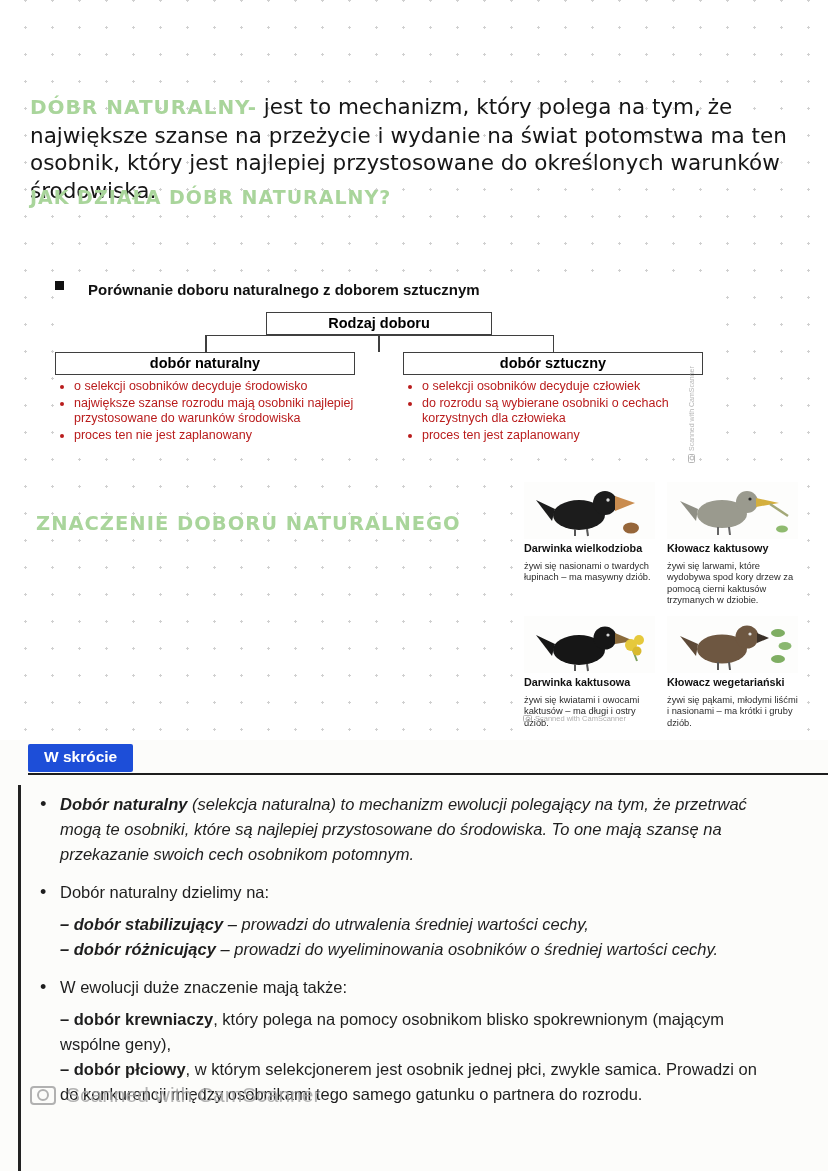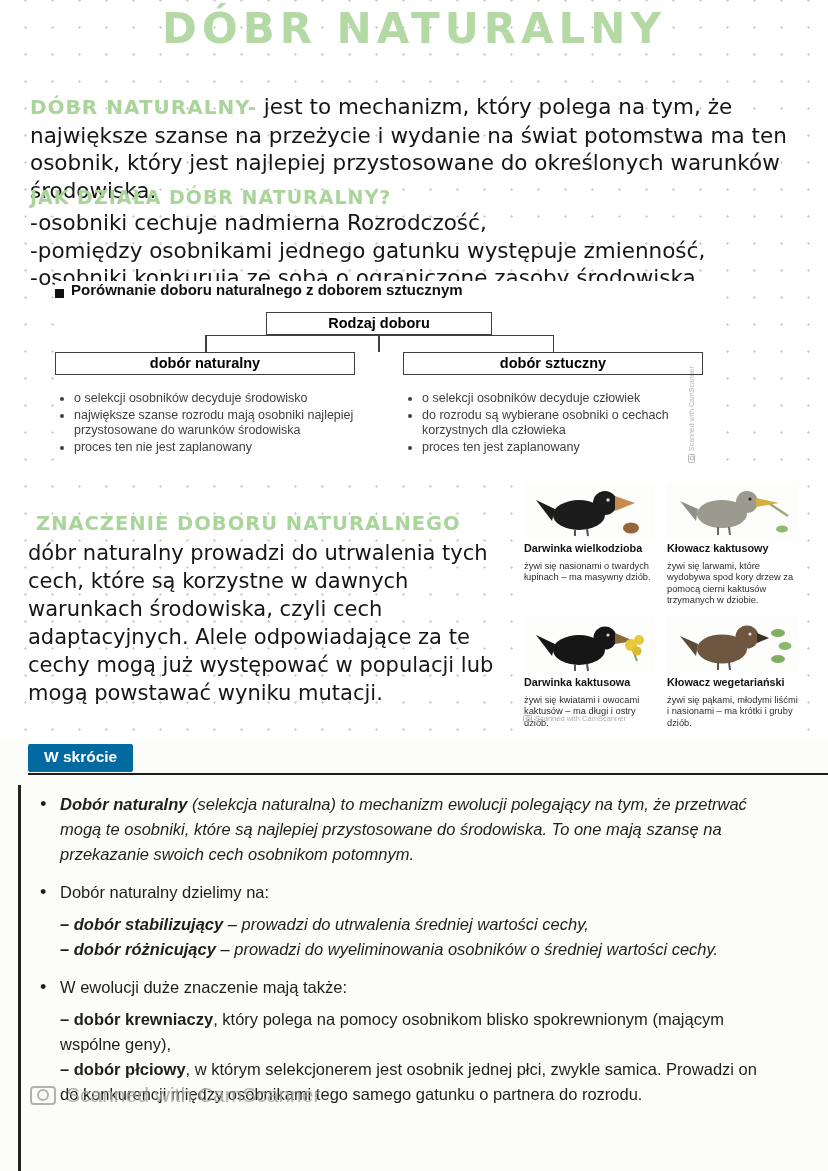--- a/index.html
+++ b/index.html
@@ -20,37 +20,37 @@
     color:#b4d9a5; letter-spacing:5px;
   }
   .intro { position:absolute; top:74px; left:30px; width:774px; font-size:21.5px; line-height:27.5px;margin-top:19px; }
   .intro .green { font-size:20px; }
   .how-heading { position:absolute; top:186px; left:30px; font-size:19px; }
   .how-list { position:absolute; top:209px; left:30px; width:774px; font-size:21.5px; line-height:27.5px; }
   
   .diagram {
     position:absolute; left:55px; top:281px; width:648px; background:#ffffff; padding-bottom:10px;
   }
-  .diagram-caption { font-size:15px; font-weight:bold; color:#111; display:flex; align-items:flex-end; }
+  .diagram-caption { font-size:15px; font-weight:bold; color:#111; display:flex; align-items:flex-start;gap:17px; }
   .sq { display:inline-block; width:9px; height:9px; background:#111; margin-right:7px; }
   .root-box {
     margin:14px auto 0; width:226px; border:1.5px solid #3f3f3f; background:#fff;
     text-align:center; font-weight:bold; font-size:14.5px; padding:2px 12px 3px;
   }
   .connector { position:relative; height:17px; }
   .connector .h { position:absolute; top:0; left:150px; right:150px; border-top:1.5px solid #3f3f3f; }
   .connector .v { position:absolute; top:0; width:1.5px; height:17px; background:#3f3f3f; }
   .connector .v.l { left:150px; } .connector .v.c { left:323px; } .connector .v.r { right:149px; }
   .cols { display:flex; gap:48px; }
   .col { flex:1; }
   .col-title {
     border:1.5px solid #3f3f3f; background:#fff; text-align:center;
     font-weight:bold; font-size:14.5px; padding:2px 0 3px;
   }
-  .col ul { margin:16px 0 0 6px; padding-left:13px; font-size:12.5px; line-height:15.5px; color:#404040; }
+  .col ul { margin:4px 0 0 6px; padding-left:13px; font-size:12.5px; line-height:15.5px; color:#b91c1c; }
   .col ul li { margin-bottom:1px; }
   
   .meaning-heading { position:absolute; top:512px; left:36px; font-size:19.5px; }
   .meaning-text { position:absolute; top:539px; left:28px; width:487px; font-size:21px; line-height:28px; }
   
   .birds {
     position:absolute; left:521px; top:479px; width:280px; background:#ffffff;
     display:grid; grid-template-columns:1fr 1fr; column-gap:12px; row-gap:10px; padding:3px;
   }
   .bird-img { height:57px; background:#fdfdfc; display:flex; align-items:center; justify-content:center; }
@@ -71,51 +71,45 @@
   .wm-vert {
     position:absolute; left:688px; top:463px; transform:rotate(-90deg); transform-origin:left top;
     font-size:7px; gap:3px; color:#b6b6b6;
   }
   .wm-small { position:absolute; left:523px; top:714px; font-size:7.5px; gap:3px; color:#b0b0b0; }
   .wm-big { position:absolute; left:30px; top:1083px; font-size:21px; gap:10px; color:#a5a5a5; opacity:.85; z-index:5; }
   
   .summary { position:absolute; left:0; top:740px; width:828px; height:431px; background:#fcfcfa; }
   .summary .spine { position:absolute; left:18px; top:45px; bottom:0; width:3px; background:#222; }
   .badge {
-    position:absolute; left:28px; top:4px; background:#0369a1; color:#fff;
+    position:absolute; left:28px; top:4px; background:#1d4ed8; color:#fff;
     font-weight:bold; font-size:15.5px; padding:4px 16px 6px; border-radius:2px; z-index:2;
   }
   .rule { position:absolute; left:28px; right:0; top:33px; height:1.5px; background:#1d1d1d; }
   .summary-content {
     position:absolute; left:40px; top:52px; width:748px;
     font-size:16.5px; line-height:25px; color:#1e1e1e;
   }
   .li { display:flex; }
   .li .dot { width:20px; flex:none; }
   .li .dot::before { content:'•'; font-size:18px; }
   .li .li-text { flex:1; }
   .sub { margin-left:20px; width:706px; }
   .mb14 { margin-bottom:13px;font-style:italic; } .mb8 { margin-bottom:7px;align-items:center; }
   b, .bold { font-weight:bold; }
 </style>
 </head>
 <body>
 
 <div class="page">
 
-  <div class="page-title">DÓBR NATURALNY</div>
 
   <div class="intro hand"><span class="green">DÓBR NATURALNY-</span><span> jest to mechanizm, który polega na tym, że największe szanse na przeżycie i wydanie na świat potomstwa ma ten osobnik, który jest najlepiej przystosowane do określonych warunków środowiska.</span></div>
 
   <div class="how-heading green hand">JAK DZIAŁA DÓBR NATURALNY?</div>
-  <div class="how-list hand">
-    <div>-osobniki cechuje nadmierna Rozrodczość,</div>
-    <div>-pomiędzy osobnikami jednego gatunku występuje zmienność,</div>
-    <div>-osobniki konkurują ze soba o ograniczone zasoby środowiska.</div>
-  </div>
 
   <div class="diagram">
     <div class="diagram-caption">
       <span class="sq"></span>
       <span>Porównanie doboru naturalnego z doborem sztucznym</span>
     </div>
     <div class="root-box">Rodzaj doboru</div>
     <div class="connector">
       <div class="h"></div>
       <div class="v l"></div>
@@ -141,21 +135,20 @@
       </div>
     </div>
   </div>
 
   <div class="wm wm-vert">
     <span class="cam-icon tiny"></span>
     <span>Scanned with CamScanner</span>
   </div>
 
   <div class="meaning-heading green hand">ZNACZENIE DOBORU NATURALNEGO</div>
-  <div class="meaning-text hand"> dóbr naturalny prowadzi do utrwalenia tych cech, które są korzystne w dawnych warunkach środowiska, czyli cech adaptacyjnych. Alele odpowiadające za te cechy mogą już występować w populacji lub mogą powstawać wyniku mutacji.</div>
 
   <div class="birds">
     <div>
       <div class="bird-img">
         <svg width="118" height="56" viewBox="0 0 118 56">
           <path d="M24 26 L5 17 L21 38 Z" fill="#1c1c1c"></path>
           <ellipse cx="48" cy="32" rx="26" ry="15" fill="#1c1c1c"></ellipse>
           <circle cx="74" cy="20" r="12" fill="#1c1c1c"></circle>
           <path d="M84 13 L104 20 L84 28 Z" fill="#c98c4f"></path>
           <circle cx="77" cy="17" r="1.7" fill="#dedede"></circle>

